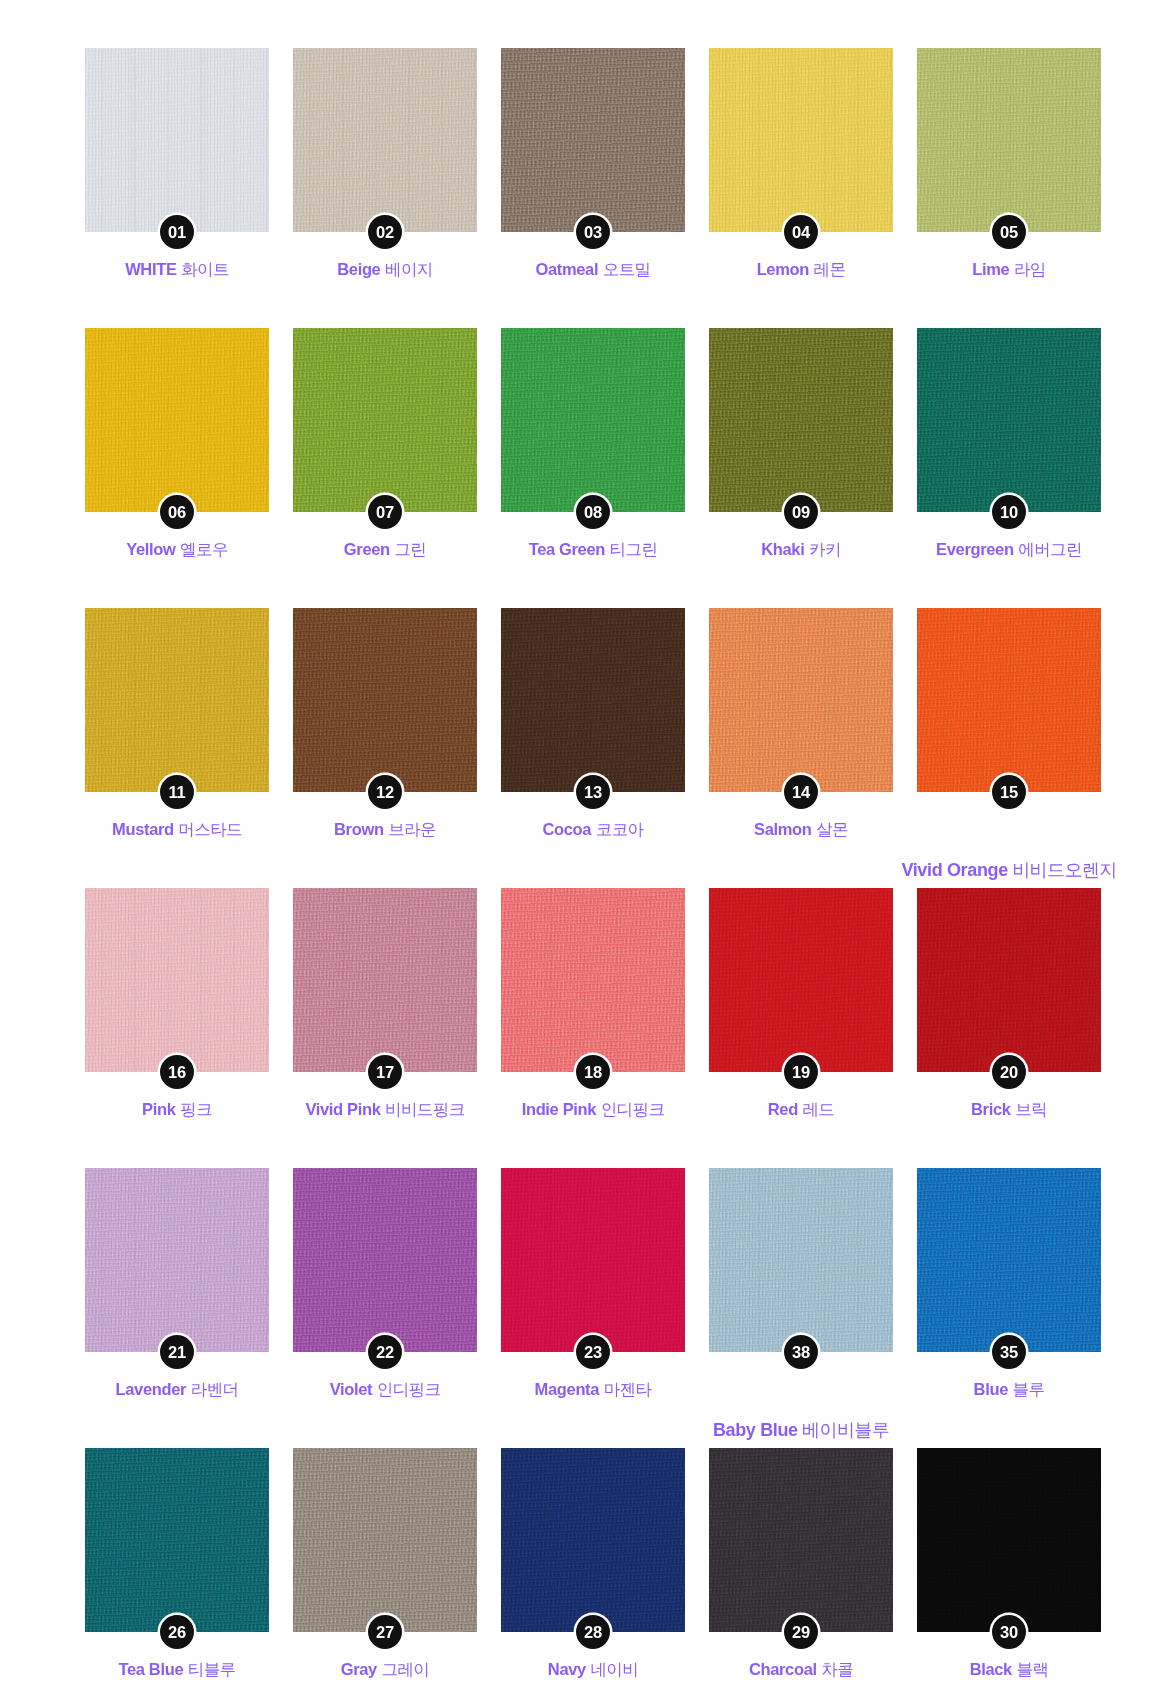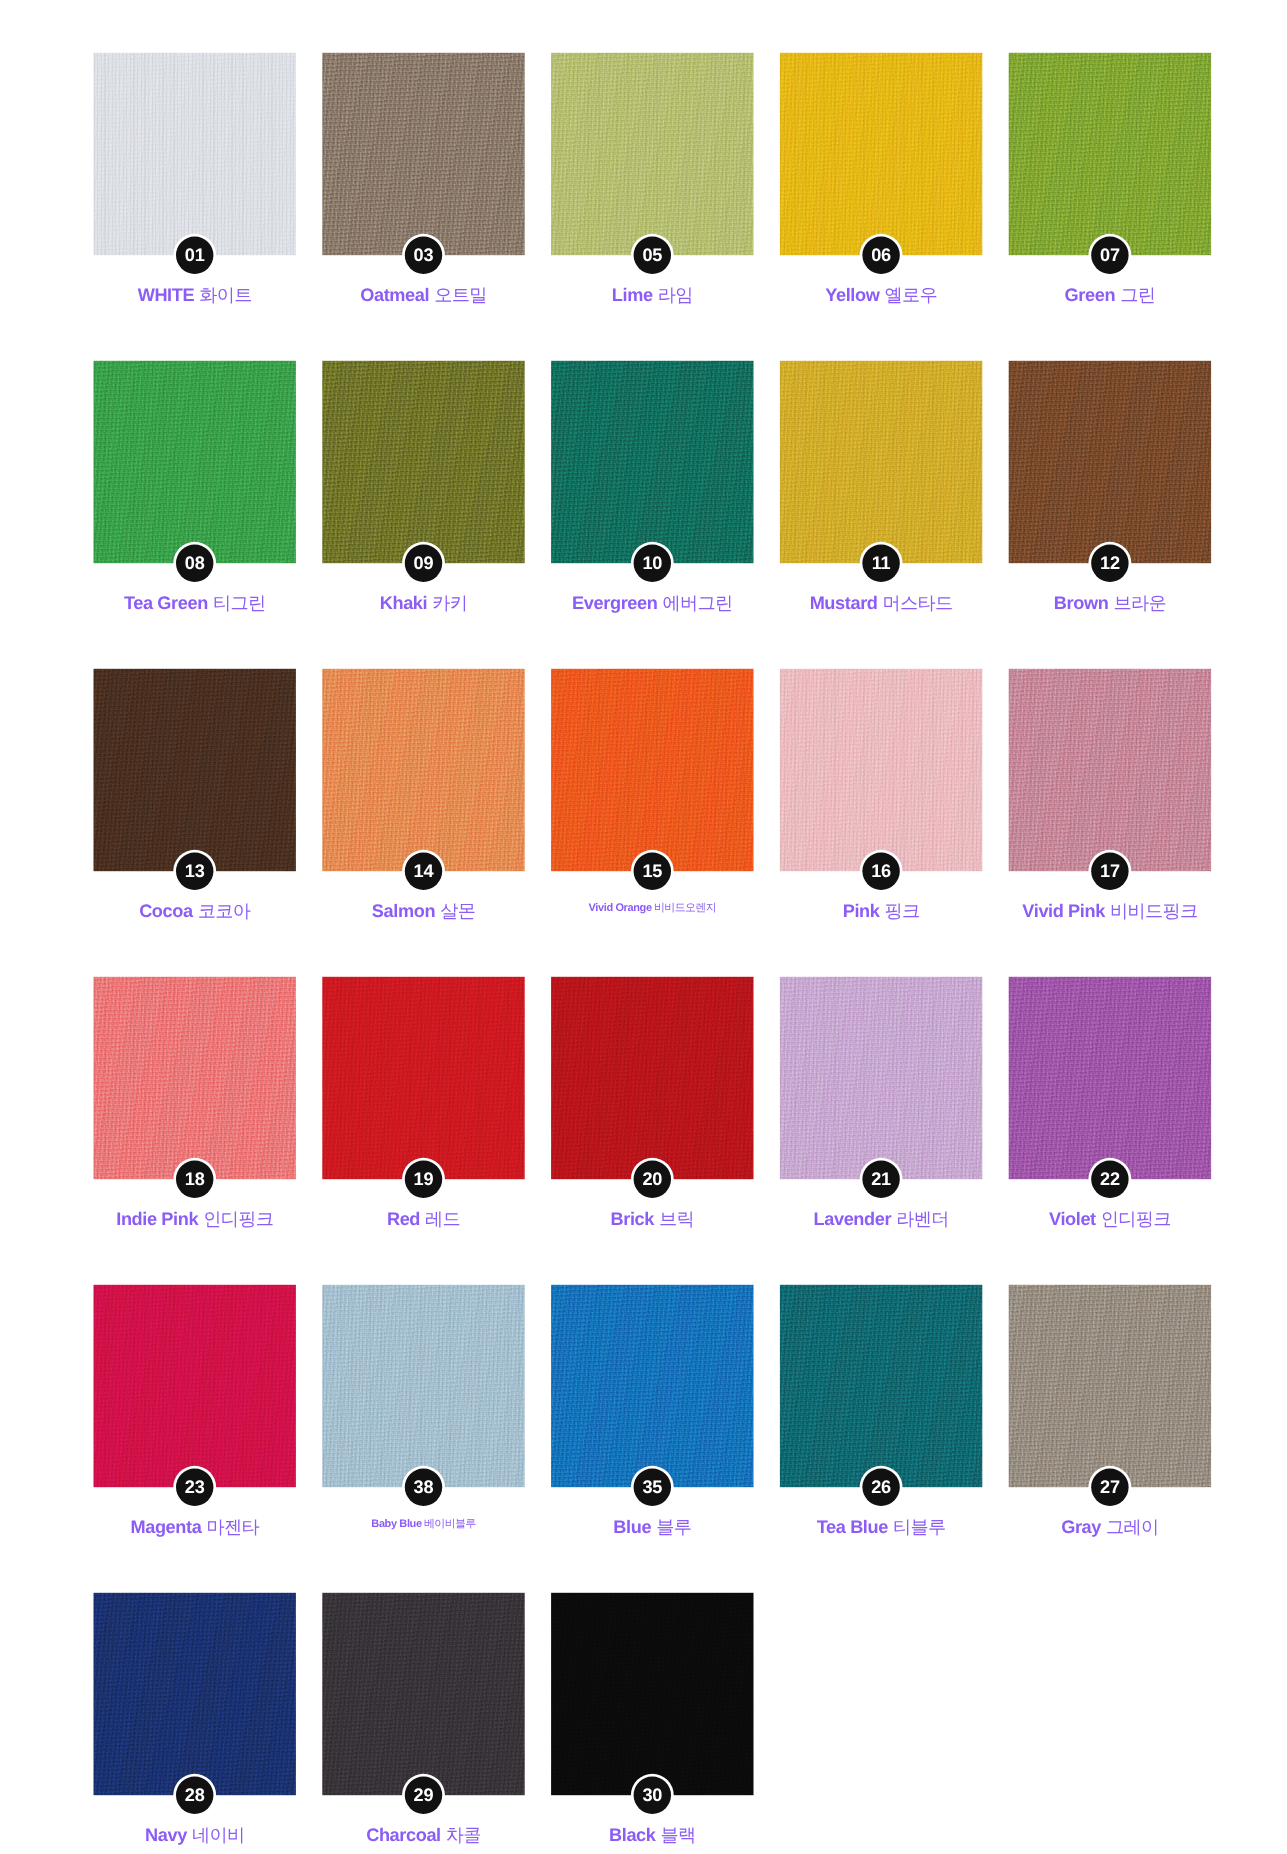--- a/index.html
+++ b/index.html
@@ -137,48 +137,65 @@
     font-weight: bold;
     letter-spacing: -0.35px;
   }
   .swatch-caption .ko {
     font-weight: normal;
     letter-spacing: -0.6px;
   }
 
   
   .swatch-cell[data-tight="1"] .swatch-caption {
-    font-size: 10px;
+    font-size: 18px;
     left: -20px;
     width: 224px;
     letter-spacing: -0.7px;
+    margin-top: 40px;
   }
 </style>
 </head>
 <body>
 
 <div id="chart-sheet">
   <div class="swatch-grid">
       <div class="swatch-cell">
         <div class="swatch-chip" style="background-color: rgb(223, 226, 232);">
           <div class="tex"></div>
           <div class="tex2"></div>
         </div>
         <div class="swatch-badge">01</div>
         <div class="swatch-caption"><span class="en">WHITE</span> <span class="ko">화이트</span></div>
       </div>
       <div class="swatch-cell">
+        <div class="swatch-chip" style="background-color: rgb(207, 198, 184);">
+          <div class="tex"></div>
+          <div class="tex2"></div>
+        </div>
+        <div class="swatch-badge">02</div>
+        <div class="swatch-caption"><span class="en">Beige</span> <span class="ko">베이지</span></div>
+      </div>
+      <div class="swatch-cell">
         <div class="swatch-chip" style="background-color: rgb(141, 124, 109);">
           <div class="tex"></div>
           <div class="tex2"></div>
         </div>
         <div class="swatch-badge">03</div>
         <div class="swatch-caption"><span class="en">Oatmeal</span> <span class="ko">오트밀</span></div>
       </div>
       <div class="swatch-cell">
+        <div class="swatch-chip" style="background-color: rgb(236, 210, 90);">
+          <div class="tex"></div>
+          <div class="tex2"></div>
+        </div>
+        <div class="swatch-badge">04</div>
+        <div class="swatch-caption"><span class="en">Lemon</span> <span class="ko">레몬</span></div>
+      </div>
+      <div class="swatch-cell">
         <div class="swatch-chip" style="background-color: rgb(184, 193, 115);">
           <div class="tex"></div>
           <div class="tex2"></div>
         </div>
         <div class="swatch-badge">05</div>
         <div class="swatch-caption"><span class="en">Lime</span> <span class="ko">라임</span></div>
       </div>
       <div class="swatch-cell">
         <div class="swatch-chip" style="background-color: rgb(232, 187, 22);">
           <div class="tex"></div>

